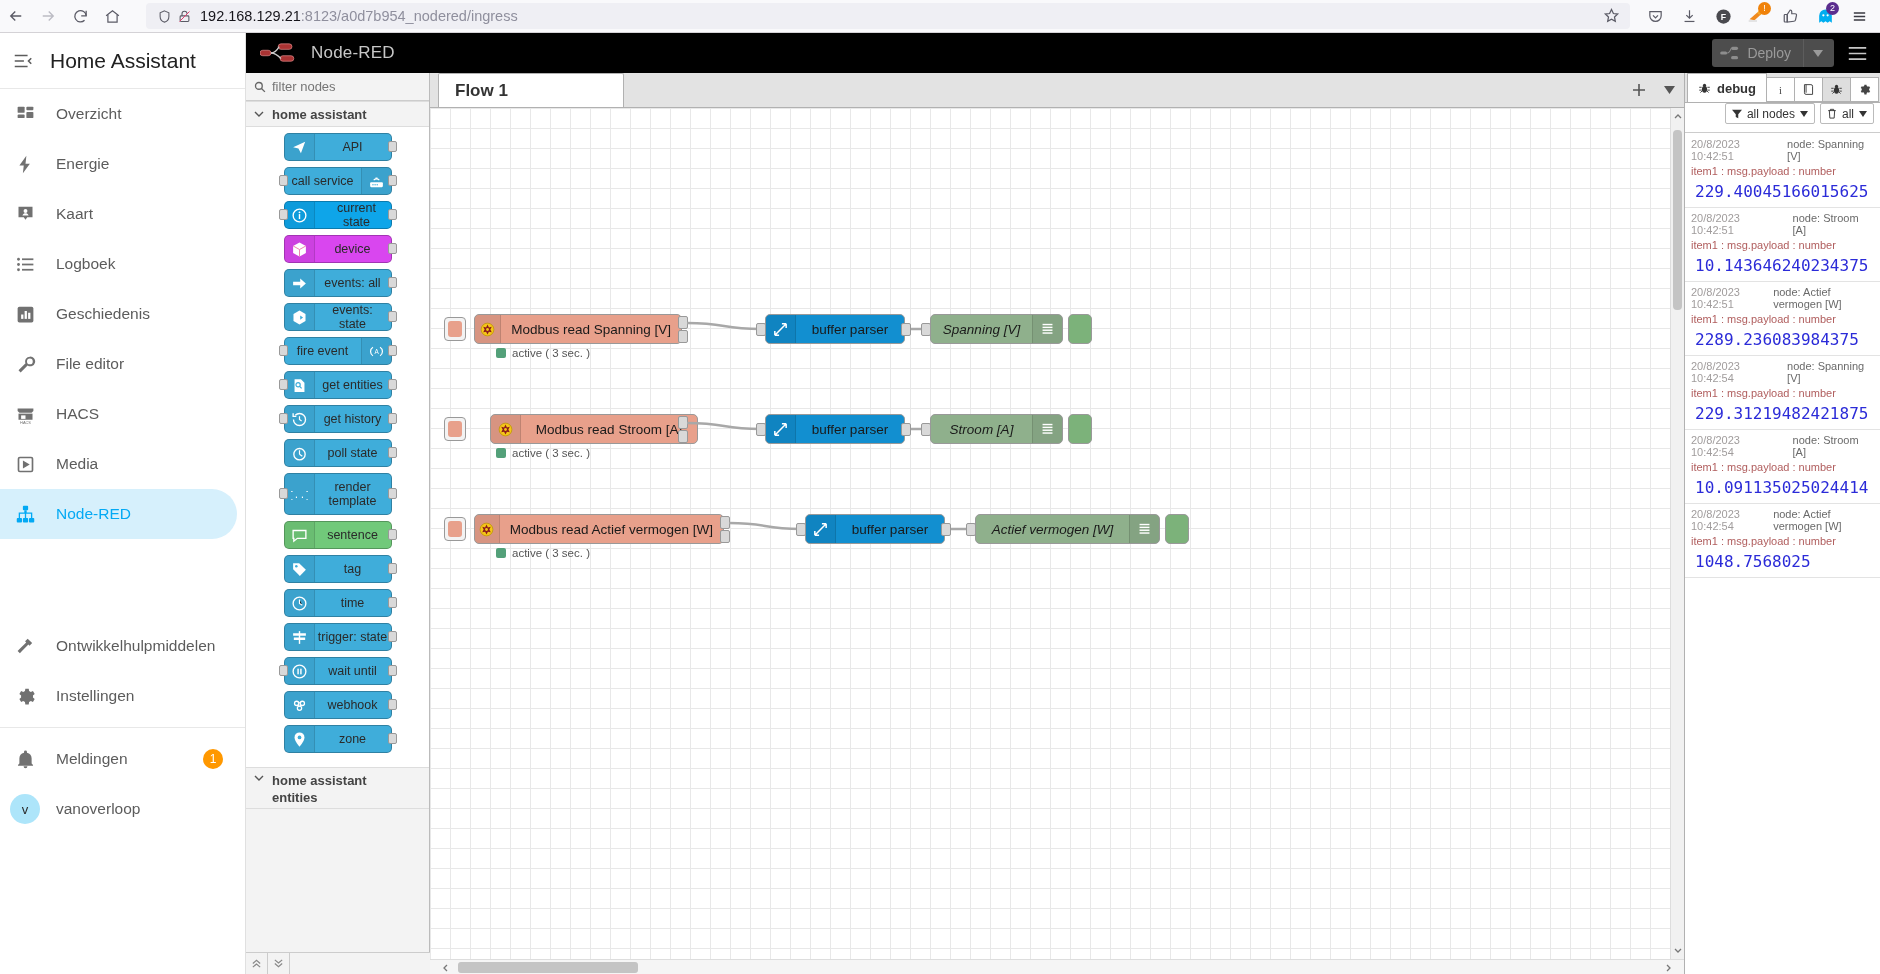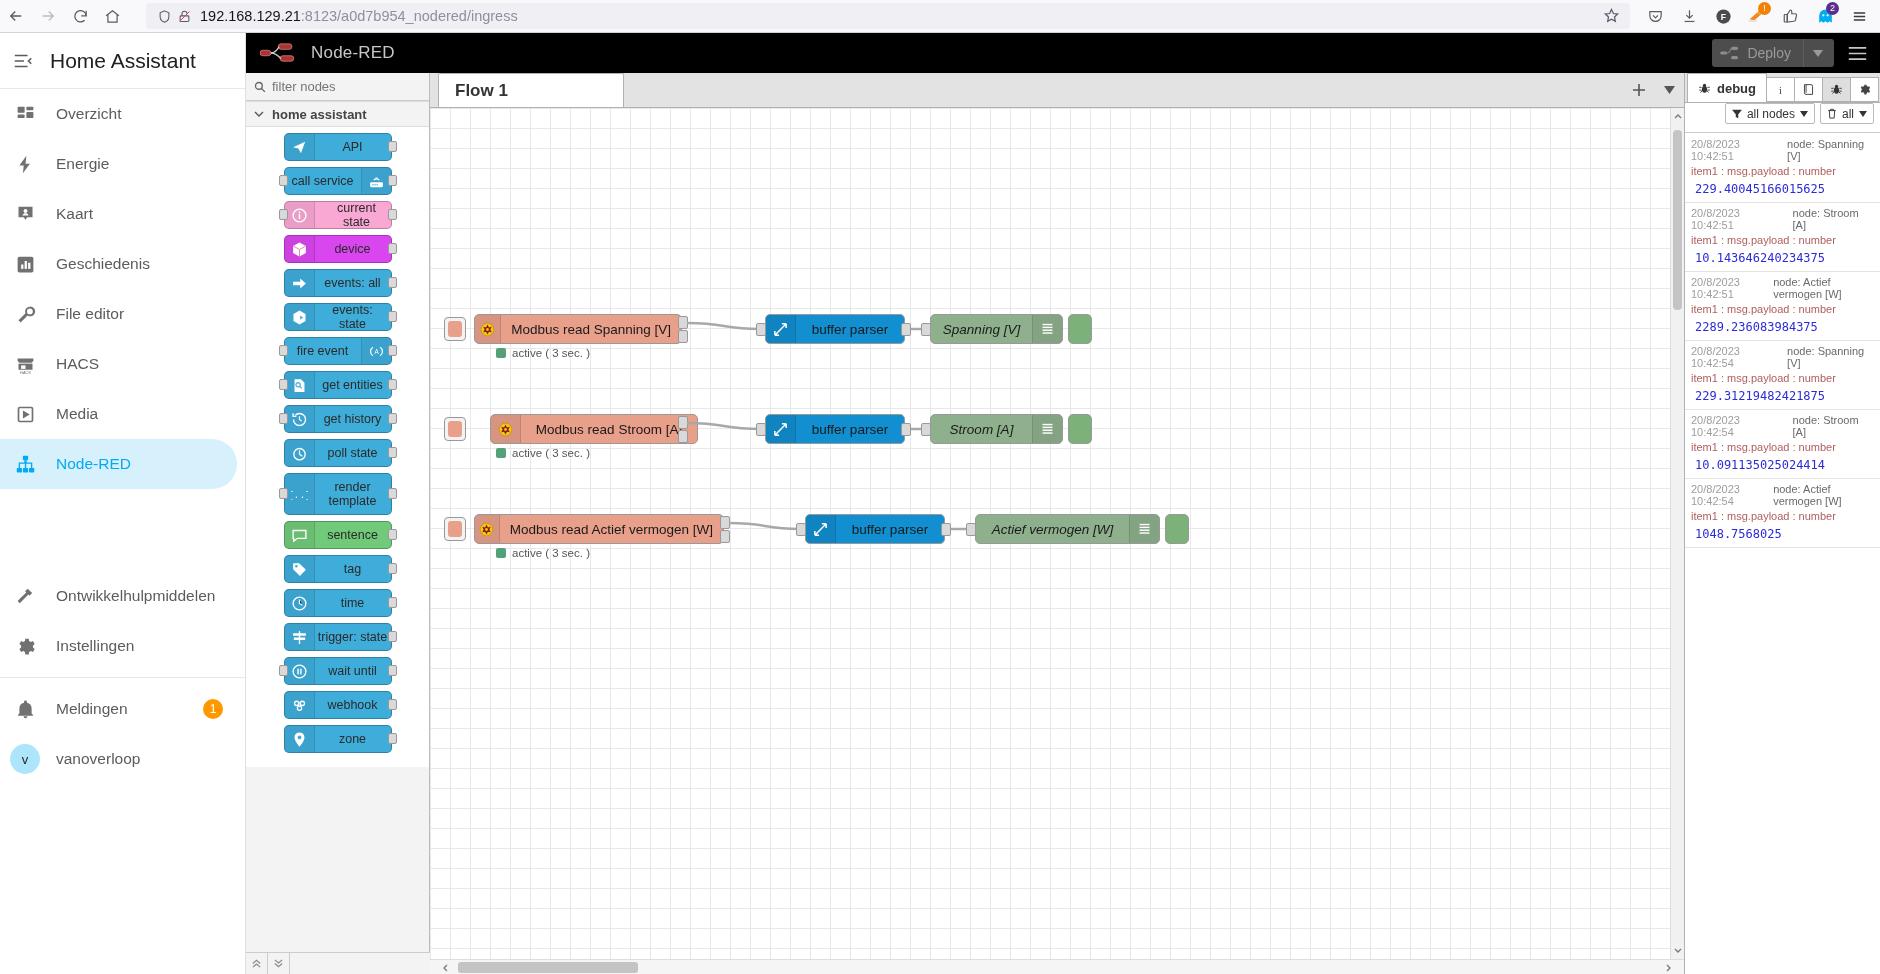--- a/index.html
+++ b/index.html
@@ -233,21 +233,21 @@
     height: 21px; border: 1px solid #bbb; border-radius: 2px; display: flex;
     align-items: center; gap: 5px; padding: 0 6px; font-size: 12px; color: #333;
     background: #fff;
   }
   #debug-msgs { position: absolute; top: 61px; left: 0; right: 0; bottom: 0; overflow: hidden; background: #fff; }
   .dbg-msg { border-bottom: 1px solid #e3e3e3; padding: 4px 6px 6px 6px; }
   .dbg-l1 { font-size: 11px; color: #a09c9c; display: flex; gap: 8px; }
   .dbg-l1 .dnode { color: #6a6a6a; }
   .dbg-l2 { font-size: 11px; color: #b05d5d; margin-top: 3px; }
   .dbg-val {
-    font-family: "DejaVu Sans Mono", monospace; font-size: 12px;
+    font-family: "DejaVu Sans Mono", monospace; font-size: 16px;
     color: #2b2bd8; margin-top: 5px; padding-left: 4px;
   }
   svg { display: block; }
 </style>
 </head>
 <body>
 
 <div id="browser-bar">
   <div class="nav-btn">
     <svg width="18" height="18" viewBox="0 0 24 24" fill="none" stroke="currentColor" stroke-width="1.8">
@@ -374,20 +374,33 @@
   </div>
   <div class="ha-item">
     <span class="ic">
       <svg width="21" height="21" viewBox="0 0 24 24" fill="currentColor">
           <path d="M4 3h16v12h-6l-2 3-2-3H4z"></path>
           <circle cx="12" cy="8" r="2.2" fill="#fff"></circle>
           <path d="M8.5 13c.6-1.8 2-2.5 3.5-2.5s2.9.7 3.5 2.5z" fill="#fff"></path>
         </svg>
     </span>
     <span>Kaart</span>
+  </div>
+  <div class="ha-item">
+    <span class="ic">
+      <svg width="21" height="21" viewBox="0 0 24 24" fill="currentColor">
+          <circle cx="4" cy="6" r="1.6"></circle>
+          <circle cx="4" cy="12" r="1.6"></circle>
+          <circle cx="4" cy="18" r="1.6"></circle>
+          <rect x="8" y="5" width="13" height="2"></rect>
+          <rect x="8" y="11" width="13" height="2"></rect>
+          <rect x="8" y="17" width="13" height="2"></rect>
+        </svg>
+    </span>
+    <span>Logboek</span>
   </div>
   <div class="ha-item">
     <span class="ic">
       <svg width="21" height="21" viewBox="0 0 24 24" fill="currentColor">
           <rect x="3" y="3" width="18" height="18" rx="2"></rect>
           <rect x="7" y="12" width="2.6" height="5" fill="#fff"></rect>
           <rect x="11" y="8" width="2.6" height="9" fill="#fff"></rect>
           <rect x="15" y="10" width="2.6" height="7" fill="#fff"></rect>
         </svg>
     </span>
@@ -546,21 +559,21 @@
                   <circle cx="7" cy="16.5" r="1" fill="#3fadda"></circle>
                   <circle cx="10" cy="16.5" r="1" fill="#3fadda"></circle>
                   <circle cx="13" cy="16.5" r="1" fill="#3fadda"></circle>
                   <path d="M8 10a6 6 0 018 0M10.5 7.5a3 3 0 013 0" stroke="#fff" stroke-width="1.6" fill="none"></path>
                 </svg>
               </span>
               <span class="nlabel">call service</span>
               <span class="port in"></span>
               <span class="port out"></span>
             </div>
-            <div class="pal-node" style="background: #f9a8d4; gap: 8px;">
+            <div class="pal-node" style="background: #0ea5e9; gap: 8px;">
               <span class="nico">
                 <svg width="17" height="17" viewBox="0 0 24 24">
                   <circle cx="12" cy="12" r="9" fill="none" stroke="#fff" stroke-width="1.9"></circle>
                   <circle cx="12" cy="7.5" r="1.3" fill="#fff"></circle>
                   <rect x="11" y="10" width="2" height="7" fill="#fff"></rect>
                 </svg>
               </span>
               <span class="nlabel">current state</span>
               <span class="port in"></span>
               <span class="port out"></span>
@@ -717,20 +730,28 @@
               <span class="nico">
                 <svg width="17" height="17" viewBox="0 0 24 24">
                   <path d="M12 2a7 7 0 00-7 7c0 5 7 13 7 13s7-8 7-13a7 7 0 00-7-7z" fill="#fff"></path>
                   <circle cx="12" cy="9" r="2.6" fill="#3fadda"></circle>
                 </svg>
               </span>
               <span class="nlabel">zone</span>
               <span class="port out"></span>
             </div>
           </div>
+        <div class="pal-cat twoline">
+          <span style="margin-top:3px">
+            <svg width="10" height="7" viewBox="0 0 10 7" fill="none" stroke="#555" stroke-width="1.4">
+                <path d="M1 1l4 4 4-4"></path>
+              </svg>
+          </span>
+          <span class="cat-label">home assistant entities</span>
+        </div>
       </div>
 
       <div id="palette-footer">
         <div class="pf-btn">
           <svg width="11" height="11" viewBox="0 0 12 12" fill="none" stroke="#888" stroke-width="1.3">
               <path d="M2 6l4-3.5L10 6M2 10l4-3.5L10 10"></path>
             </svg>
         </div>
         <div class="pf-btn">
           <svg width="11" height="11" viewBox="0 0 12 12" fill="none" stroke="#888" stroke-width="1.3">

